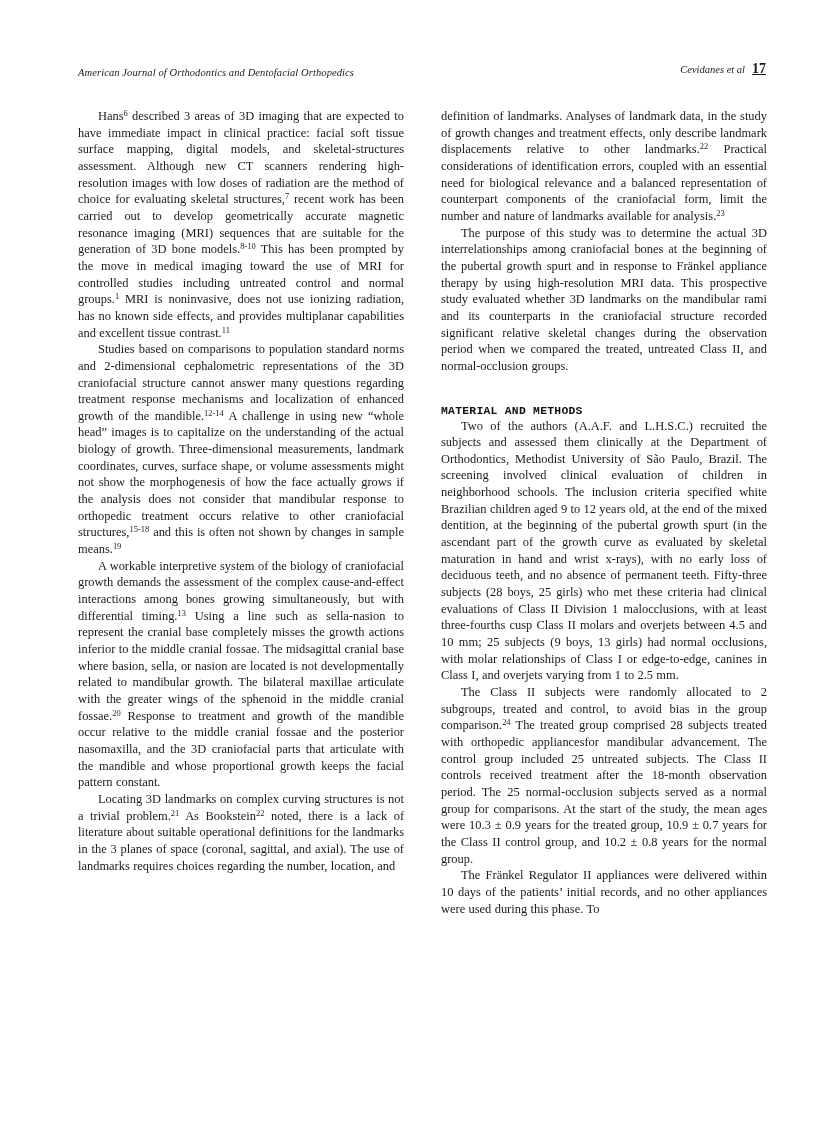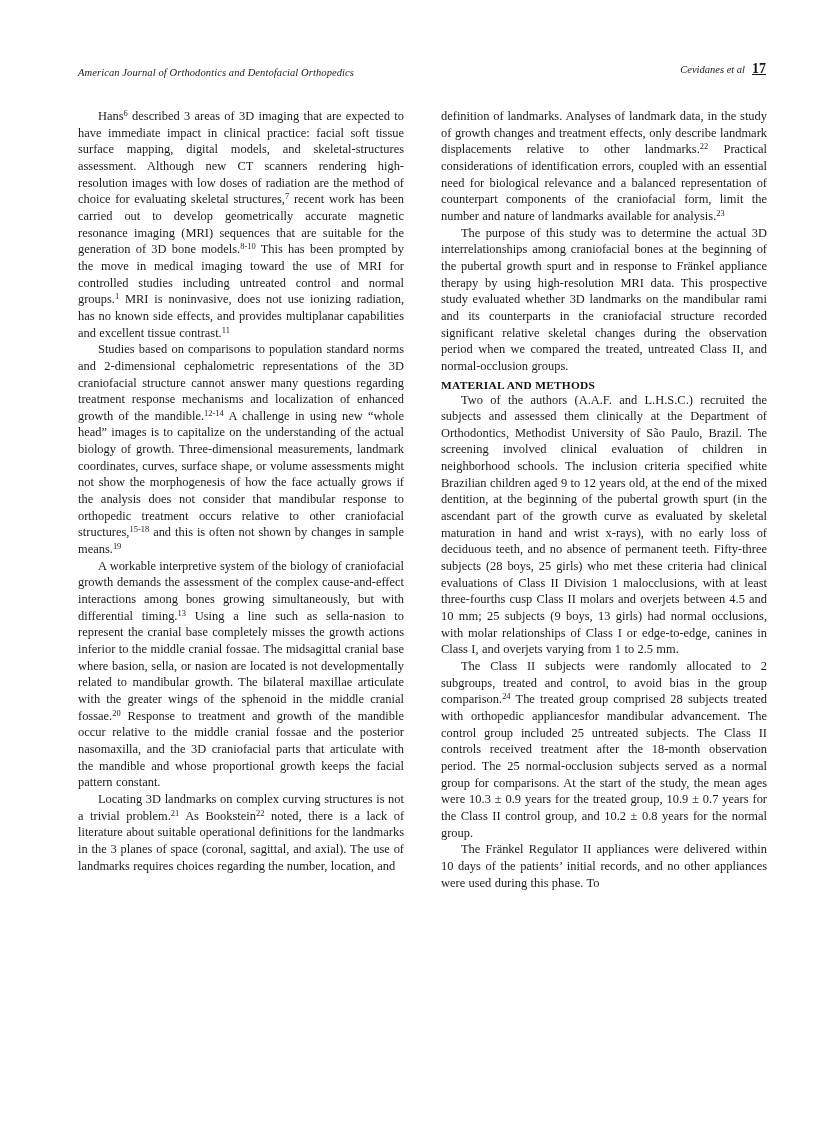--- a/index.html
+++ b/index.html
@@ -82,22 +82,22 @@
   }
   p.body.noindent {
     text-indent: 0;
   }
   sup {
     font-size: 0.68em;
     vertical-align: 0.42em;
     line-height: 0;
   }
   h2.section {
-    margin: 4px 0 1px 0;
-    font-family: Liberation Serif, serif;
+    margin: 30px 0 1px 0;
+    font-family: Liberation Mono, monospace;
     font-size: 11.4px;
     font-weight: bold;
     letter-spacing: 0.25px;
     text-transform: uppercase;
     color: #111111;
   }
 </style>
 </head>
 <body>
 

